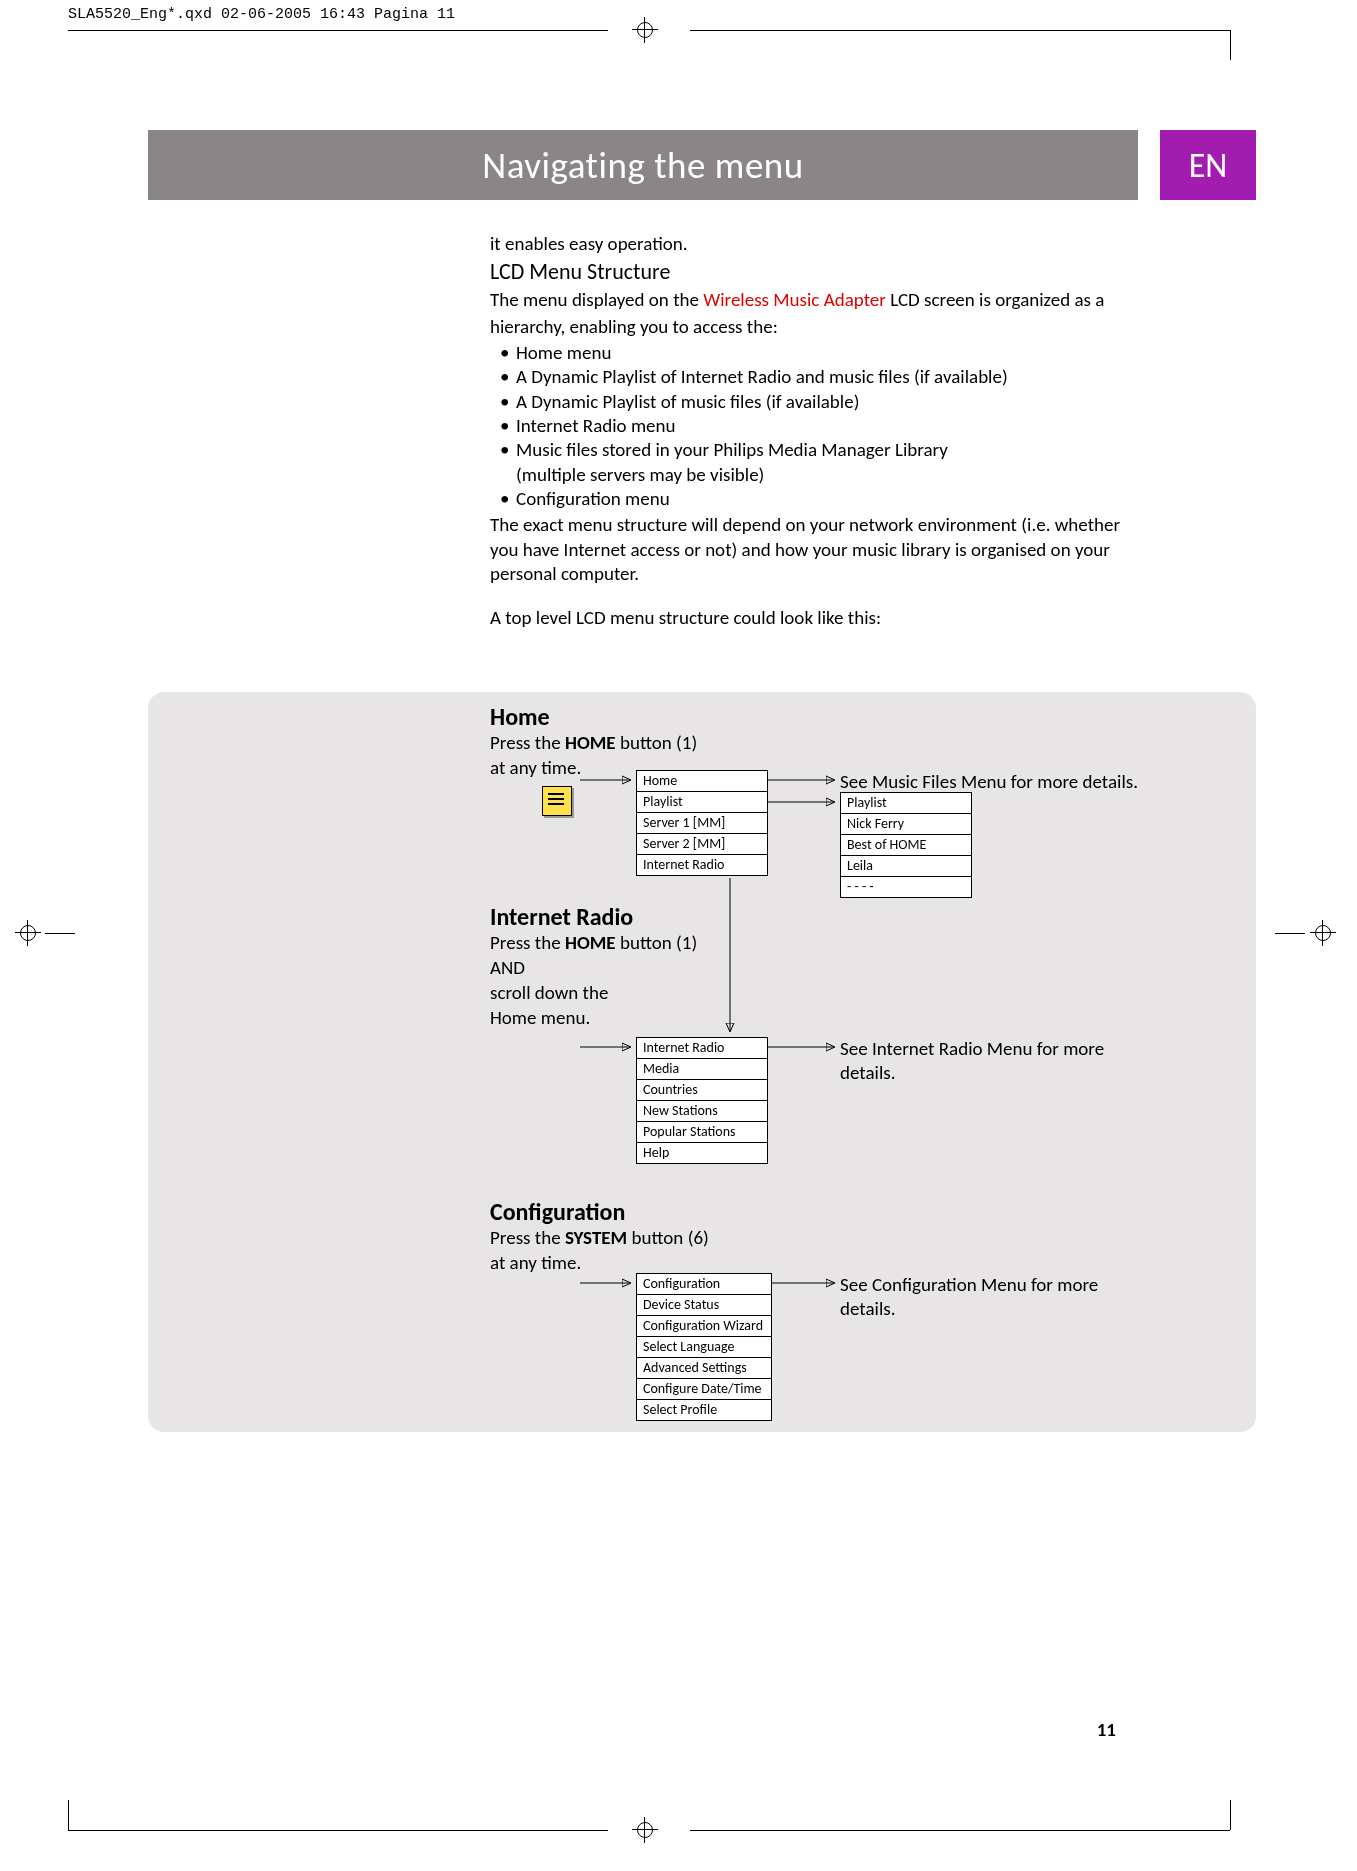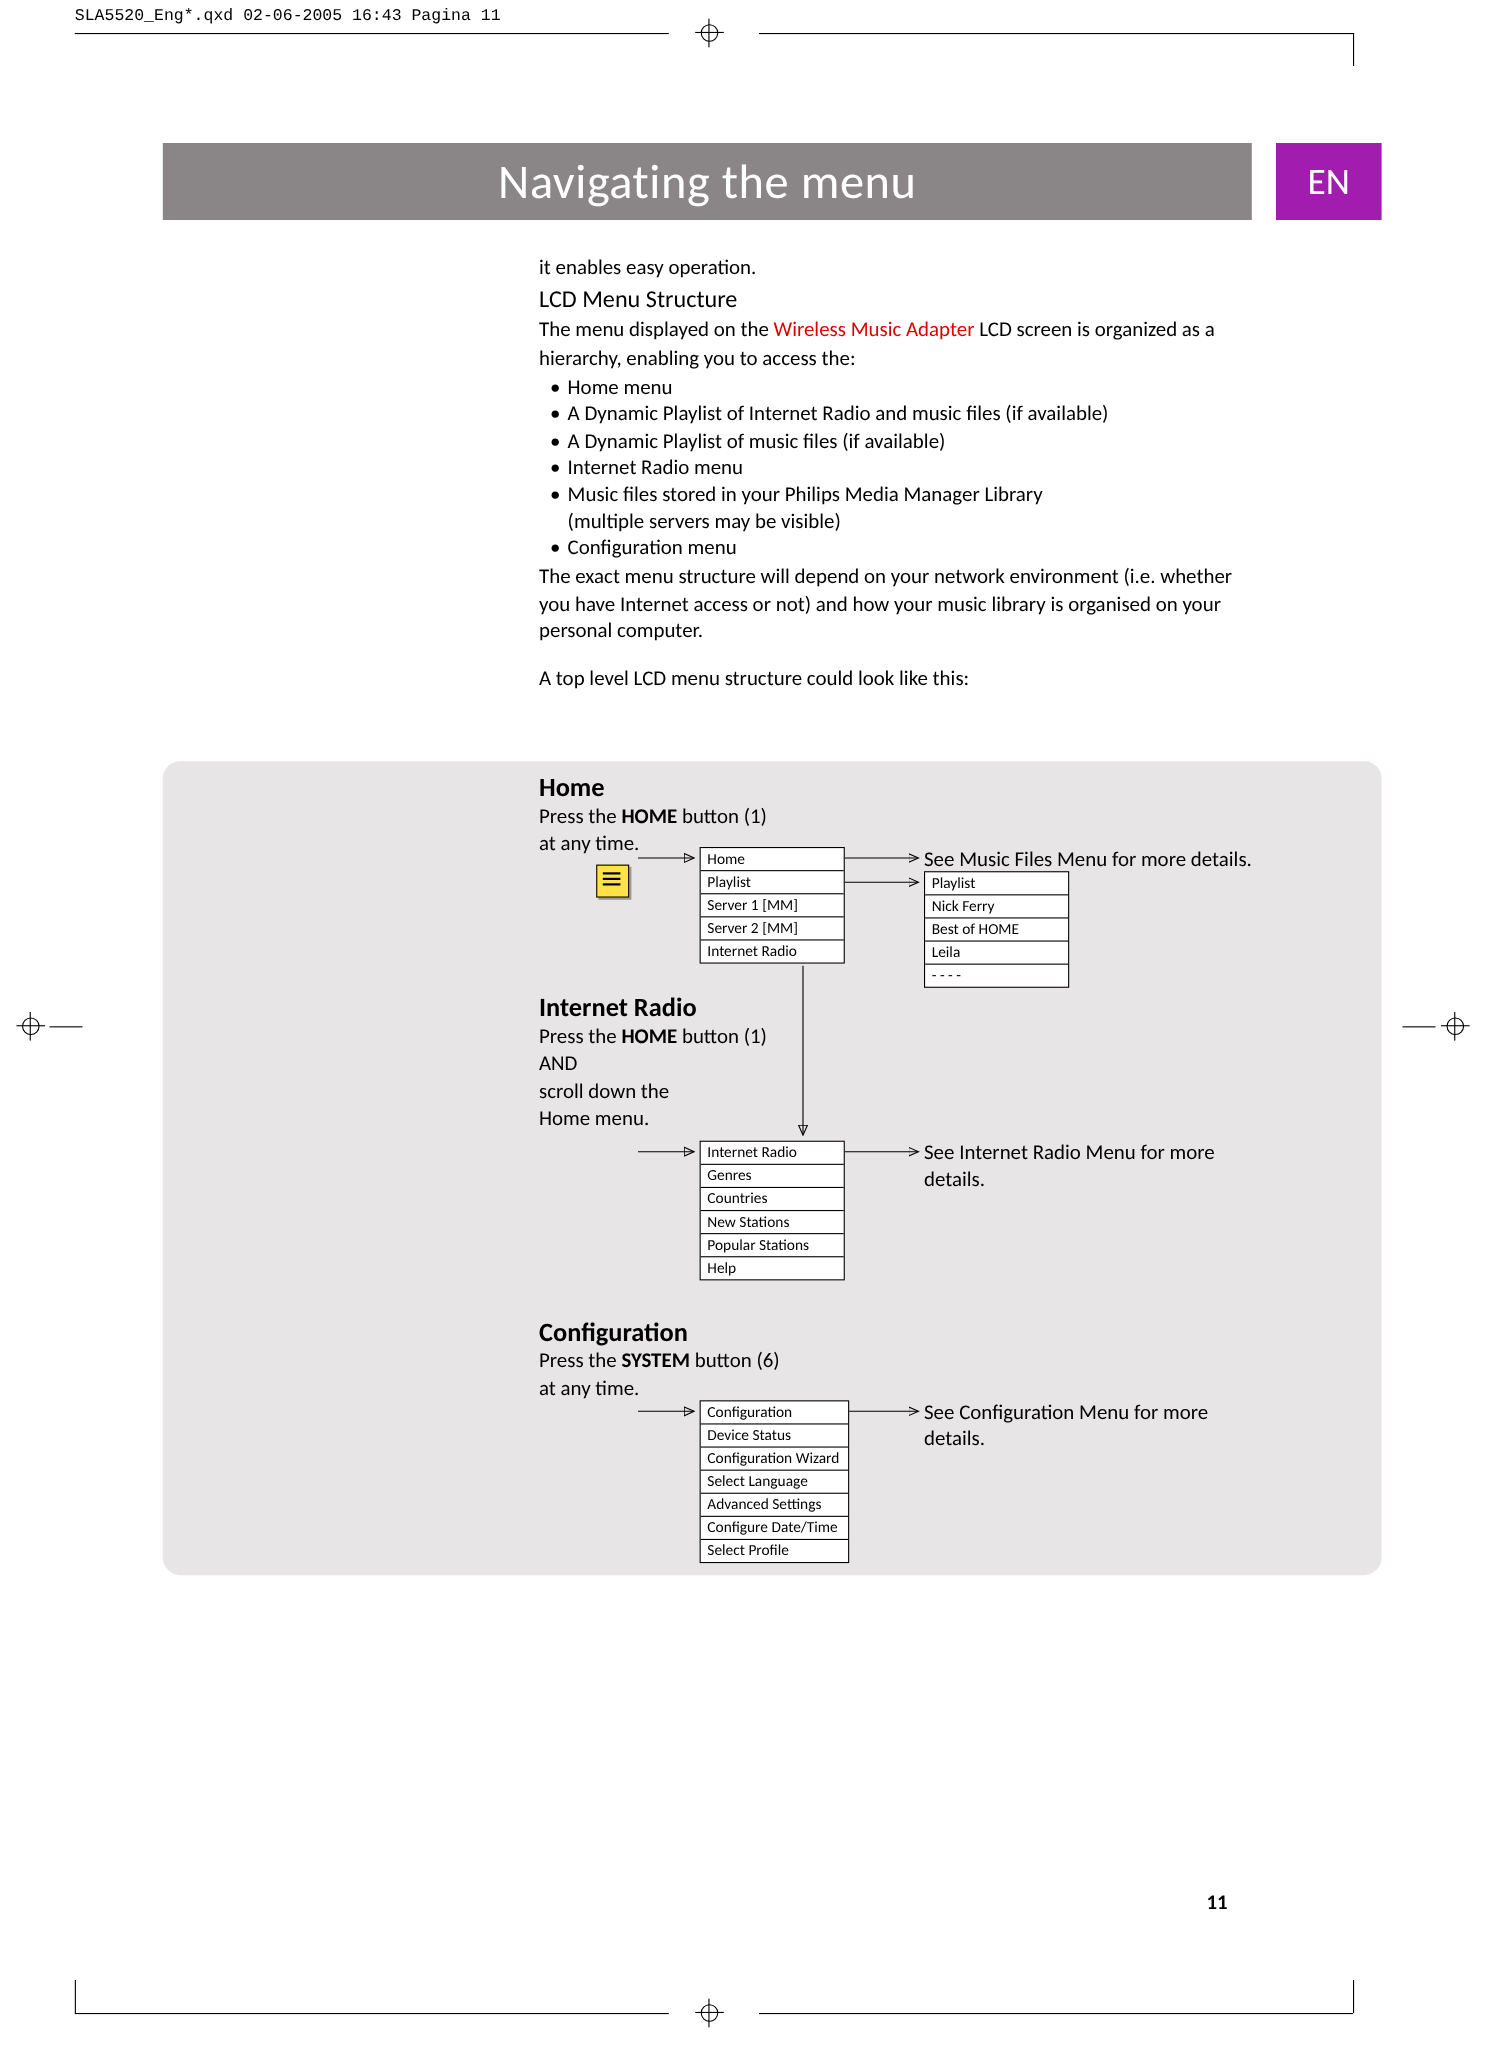--- a/index.html
+++ b/index.html
@@ -32,21 +32,21 @@
   .reg .circ { position:absolute; left:5px; top:5px; width:14px; height:14px; border:1px solid #000; border-radius:50%;}
 
   .title-bar {
     position: absolute;
     left: 148px;
     top: 130px;
     width: 990px;
     height: 70px;
     background: #8a8586;
     color: #fff;
-    font-size: 44px;
+    font-size: 37px;
     font-weight: 300;
     display:flex;
     align-items:center;
     justify-content:center;
     letter-spacing: 0.5px;
   }
   .lang-box {
     position: absolute;
     left: 1160px;
     top: 130px;
@@ -216,21 +216,21 @@
 
   <div style="position:absolute; left:490px; top:902px; width:300px;">
     <p class="panel-head">Internet Radio</p>
     <p class="panel-sub"><span>Press the </span><b>HOME</b><span> button (1)</span></p>
     <p class="panel-sub">AND</p>
     <p class="panel-sub">scroll down the</p>
     <p class="panel-sub">Home menu.</p>
   </div>
   <div class="menu-box" style="left:636px; top:1037px; width:130px;">
     <div class="row">Internet Radio</div>
-    <div class="row">Genres</div>
+    <div class="row">Media</div>
     <div class="row">Countries</div>
     <div class="row">New Stations</div>
     <div class="row">Popular Stations</div>
     <div class="row">Help</div>
   </div>
   <div style="position:absolute; left:840px; top:1037px; font-size:19px; line-height:1.25;">
     <span>See Internet Radio Menu for more</span><br><span>details.</span>
   </div>
 
   <div style="position:absolute; left:490px; top:1197px; width:320px;">

